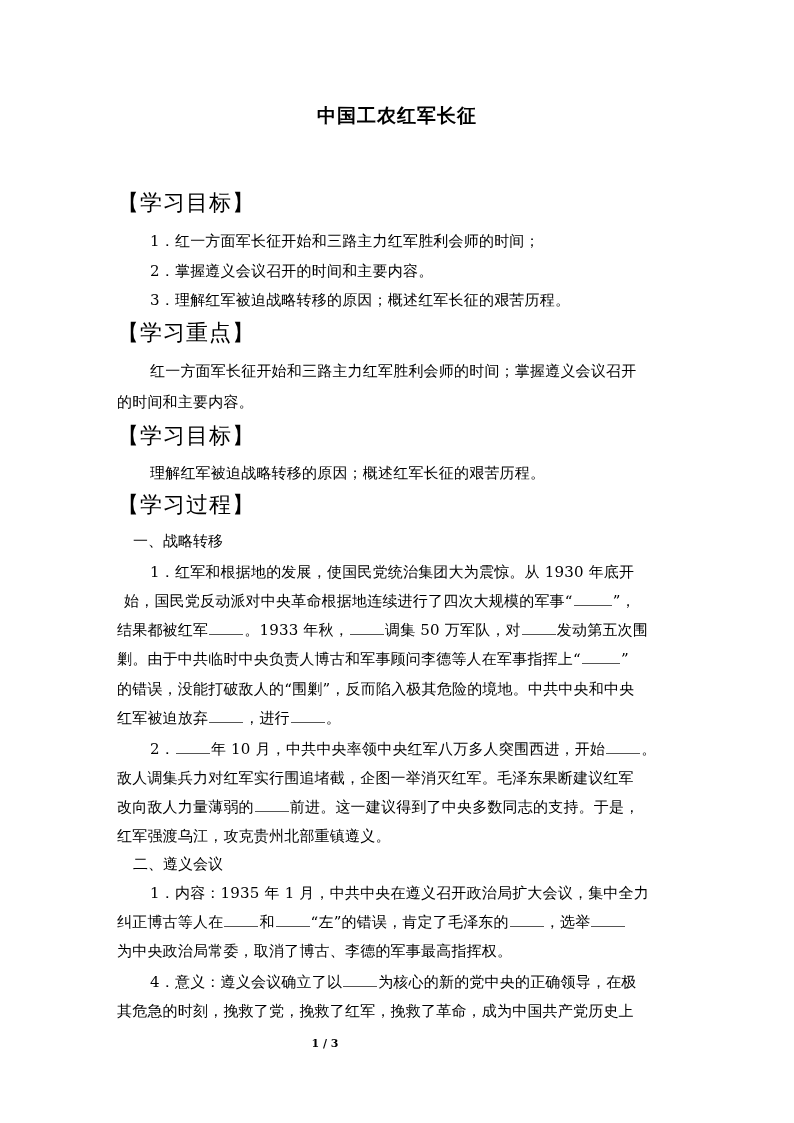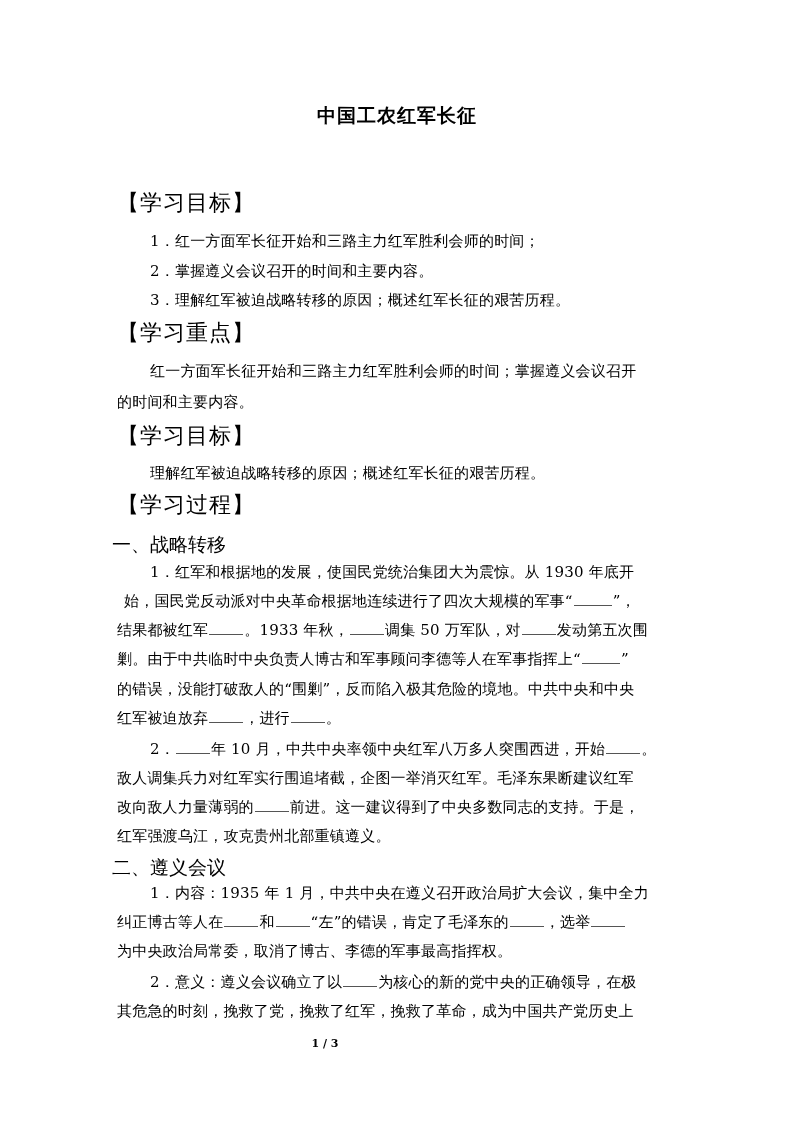--- a/index.html
+++ b/index.html
@@ -3,21 +3,21 @@
 <meta charset="utf-8">
 <style>
   html, body { margin:0; padding:0; background:#ffffff; }
   body { width:794px; height:1123px; position:relative; overflow:hidden;
          font-family:"DejaVu Serif","Liberation Serif",serif; color:#000; }
   .page { position:absolute; left:0; top:0; width:794px; height:1123px; }
   .title { position:absolute; left:0; width:794px; top:103px; text-align:center;
            font-size:19px; font-weight:bold; letter-spacing:1px; }
   .hdr { position:absolute; left:117px; font-size:22px; letter-spacing:1px; }
   .line { position:absolute; font-size:15px; white-space:nowrap; letter-spacing:0.2px; }
-  .sub { position:absolute; left:112px; font-size:19px; }
+  .sub { position:absolute; left:133px; font-size:15px; }
   .blank { display:inline-block; border-bottom:1px solid #555; vertical-align:baseline; height:1px; margin:0 1px; }
   .b4 { width:34px; }
   .b5 { width:38px; }
   .pgnum { position:absolute; left:0; width:650px; top:1037px; text-align:center; font-size:11px; font-weight:bold; }
 </style>
 </head>
 <body>
 
 <div class="page">
 
@@ -65,18 +65,18 @@
 
   <div class="sub" style="top:855px;">二、遵义会议</div>
 
   <div class="line" style="left:150px; top:884px;">1．内容：1935 年 1 月，中共中央在遵义召开政治局扩大会议，集中全力</div>
   <div class="line" style="left:117px; top:913px;">
     <span>纠正博古等人在</span><span class="blank b4"></span><span>和</span><span class="blank b4"></span><span>“左”的错误，肯定了毛泽东的</span><span class="blank b4"></span><span>，选举</span><span class="blank b4"></span>
   </div>
   <div class="line" style="left:117px; top:942px;">为中央政治局常委，取消了博古、李德的军事最高指挥权。</div>
 
   <div class="line" style="left:150px; top:973px;">
-    <span>2．意义：遵义会议确立了以</span><span class="blank b4"></span><span>为核心的新的党中央的正确领导，在极</span>
+    <span>4．意义：遵义会议确立了以</span><span class="blank b4"></span><span>为核心的新的党中央的正确领导，在极</span>
   </div>
   <div class="line" style="left:117px; top:1002px;">其危急的时刻，挽救了党，挽救了红军，挽救了革命，成为中国共产党历史上</div>
 
   <div class="pgnum">1 / 3</div>
 </div>
 
 </body></html>

